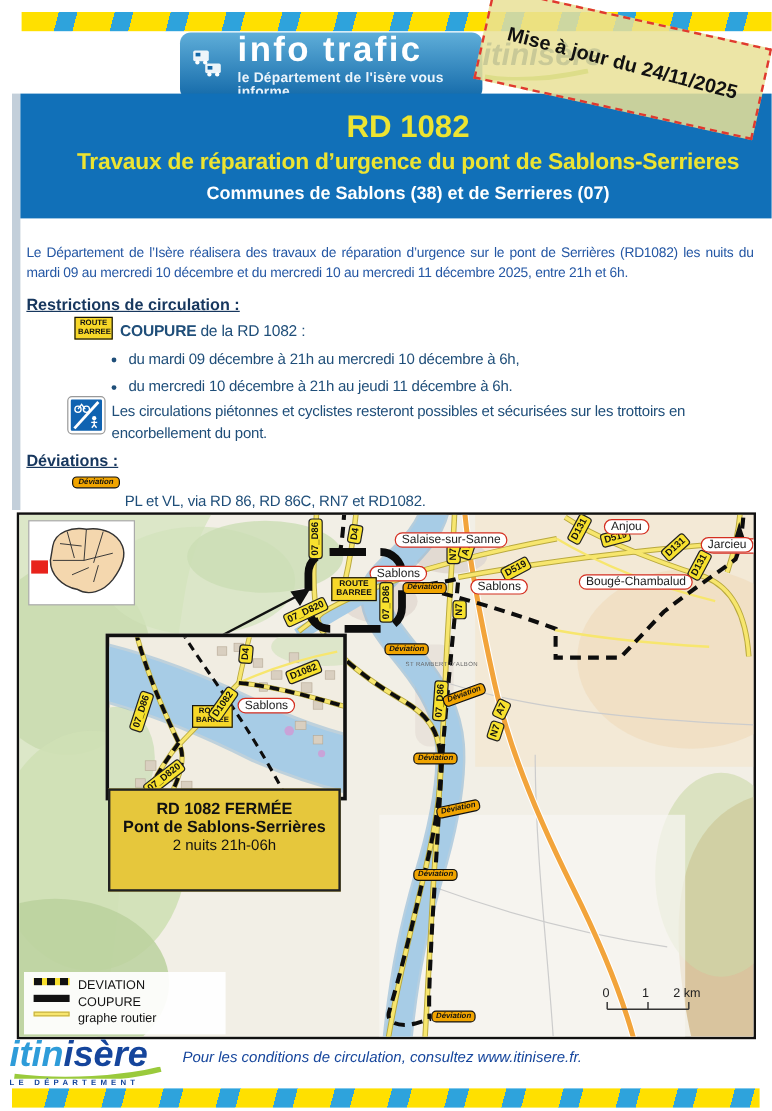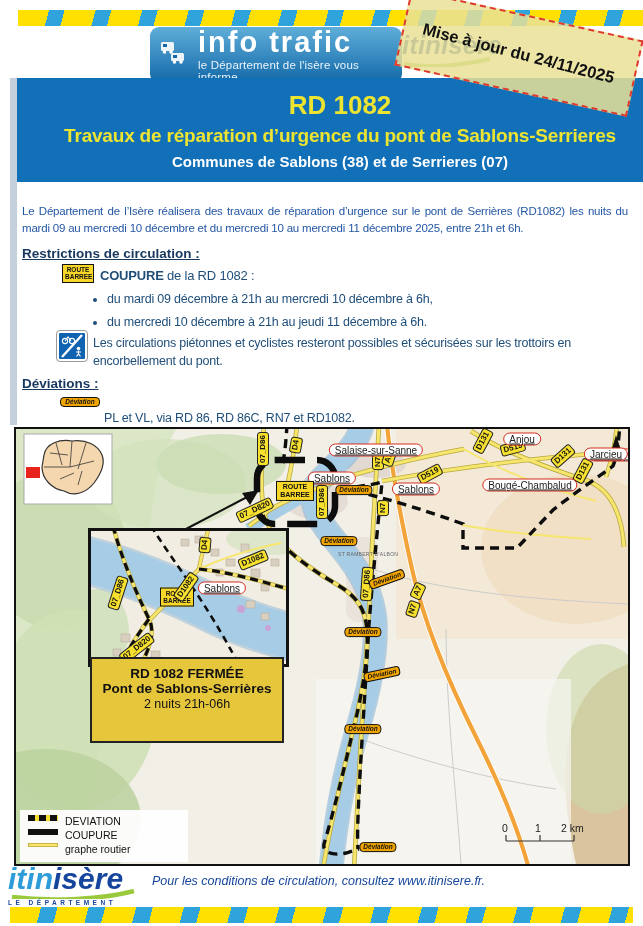--- a/index.html
+++ b/index.html
@@ -5,21 +5,21 @@
   html,body{margin:0;padding:0;background:#fff;}
   #page{position:relative;width:643px;height:926px;background:#fff;overflow:hidden;
         font-family:"Liberation Sans",sans-serif;padding-left:20px;}
   .abs{position:absolute;}
 
   
   .stripes{height:16px;background:repeating-linear-gradient(105deg,#FFE000 0 30px,#2EA3DC 30px 45px);}
   .logo-box{left:150px;top:27px;width:252px;height:56px;border-radius:9px;
     background:linear-gradient(#5FAED9,#1268A8);display:flex;align-items:center;padding-left:10px;box-sizing:border-box;}
   .logo-txt .t1{color:#fff;font-weight:bold;font-size:29px;letter-spacing:2px;line-height:1;}
-  .logo-txt .t2{color:#EAF4FB;font-size:11.5px;margin-top:2px;letter-spacing:.2px;}
+  .logo-txt .t2{color:#EAF4FB;font-size:11.5px;margin-top:2px;letter-spacing:.2px;font-weight:bold;}
   .iti-logo{left:402px;top:30px;width:120px;font-style:italic;font-weight:bold;font-size:26px;z-index:1;} .iti-logo .b{color:#15459C;}
   .stamp{left:400px;top:14px;width:238px;height:78px;transform:rotate(12.5deg);
     background:rgba(233,224,150,.85);border:2px dashed #E0392F;z-index:20;
     display:flex;align-items:center;justify-content:center;box-sizing:border-box;}
   .stamp span{font-weight:bold;font-size:16.5px;color:#111;transform:rotate(2deg);}
 
   
   .band{left:17px;top:78px;right:0;height:104px;background:#1170B8;text-align:center;color:#fff;z-index:2;}
   .band .l1{margin-top:12px;font-size:26px;font-weight:bold;color:#EDE431;}
   .band .l2{margin-top:4px;font-size:19px;font-weight:bold;color:#EDE431;letter-spacing:-0.2px;}
@@ -36,21 +36,21 @@
     font-weight:bold;font-size:6.5px;line-height:1.15;padding:1px 2px;box-sizing:border-box;}
   .dev-sign{background:#F0A400;border:1.4px solid #111;border-radius:4px;color:#111;
     font-style:italic;font-weight:bold;font-size:6.5px;text-align:center;line-height:1.2;white-space:nowrap;
     padding:0 3px;box-sizing:border-box;}
   .ped-icon{width:30px;height:30px;background:#1063B1;border:2px solid #fff;outline:1px solid #999;
     border-radius:3px;box-sizing:border-box;}
 
   
   .map{left:14px;top:427px;width:612px;height:435px;border:2px solid #111;overflow:hidden;background:#F2EFE6;}
   .town-pill{position:absolute;transform:translate(-50%,-50%);background:#fff;border:1.6px solid #D42E20;
-    border-radius:8px;padding:0 5px;font-size:10px;color:#222;white-space:nowrap;z-index:6;text-decoration:underline;}
+    border-radius:8px;padding:0 5px;font-size:10px;color:#222;white-space:nowrap;z-index:6;}
   .shield{position:absolute;transform:translate(-50%,-50%) rotate(var(--r,0deg));background:#F7E12E;
     border:1.2px solid #222;border-radius:3px;font-weight:bold;font-size:8px;line-height:1.25;
     padding:0 2px;color:#111;white-space:nowrap;z-index:5;}
   .dev-oval{position:absolute;transform:translate(-50%,-50%) rotate(var(--r,0deg));z-index:6;}
   .map .rb-main{position:absolute;transform:translate(-50%,-50%);z-index:7;width:38px;font-size:7px;}
   .inset{left:72px;top:99px;width:195px;height:133px;border:3px solid #111;overflow:hidden;
     background:#F1EDE2;z-index:8;}
   .infobox{left:74px;top:228px;width:194px;height:86px;background:#E6C73C;border:2px solid #222;
     box-sizing:border-box;text-align:center;color:#111;z-index:9;padding-top:7px;}
   .infobox .i1{font-size:13.5px;font-weight:bold;}

